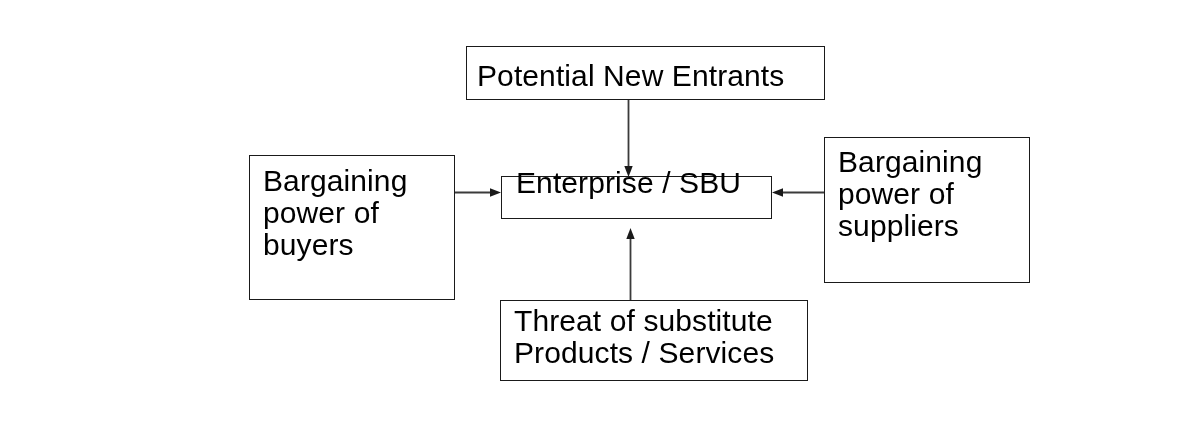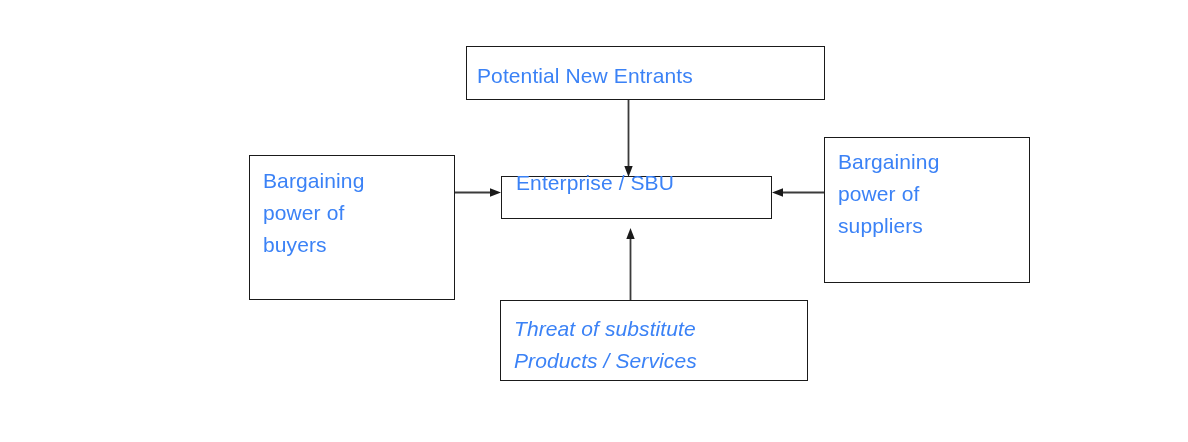--- a/index.html
+++ b/index.html
@@ -21,41 +21,41 @@
     height: 442px;
   }
   .node-box {
     position: absolute;
     box-sizing: border-box;
     background: #ffffff;
     border: 1.6px solid #1a1a1a;
   }
   .node-text {
     position: absolute;
-    color: #3b82f6;
-    font-size: 21px;
+    color: #000000;
+    font-size: 30px;
     line-height: 32px;
     white-space: pre;
     letter-spacing: 0.1px;
   }
   
   #box-new-entrants   { left: 466px; top: 46px;  width: 359px; height: 54px; }
   #text-new-entrants  { left: 477px; top: 60px; }
 
   #box-buyers         { left: 249px; top: 155px; width: 206px; height: 145px; }
   #text-buyers        { left: 263px; top: 165px; }
 
   #box-enterprise     { left: 501px; top: 176px; width: 271px; height: 43px; }
   #text-enterprise    { left: 516px; top: 167px; }
 
   #box-suppliers      { left: 824px; top: 137px; width: 206px; height: 146px; }
   #text-suppliers     { left: 838px; top: 146px; }
 
   #box-substitutes    { left: 500px; top: 300px; width: 308px; height: 81px; }
-  #text-substitutes   { left: 514px; top: 313px; font-style: italic; }
+  #text-substitutes   { left: 514px; top: 305px; }
 
   svg.arrow-layer {
     position: absolute;
     left: 0;
     top: 0;
     width: 1188px;
     height: 442px;
     pointer-events: none;
   }
   .arrow-line {

